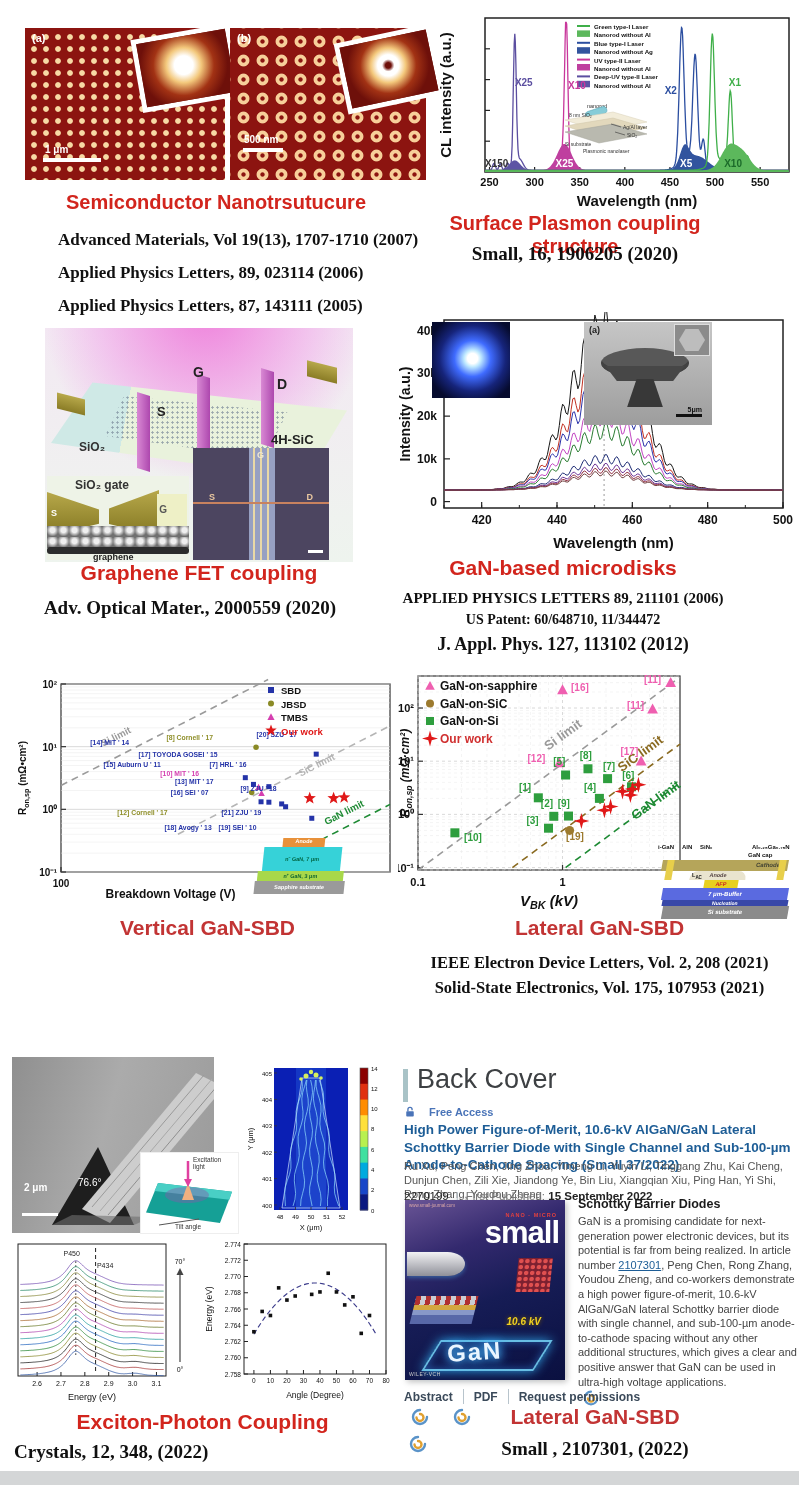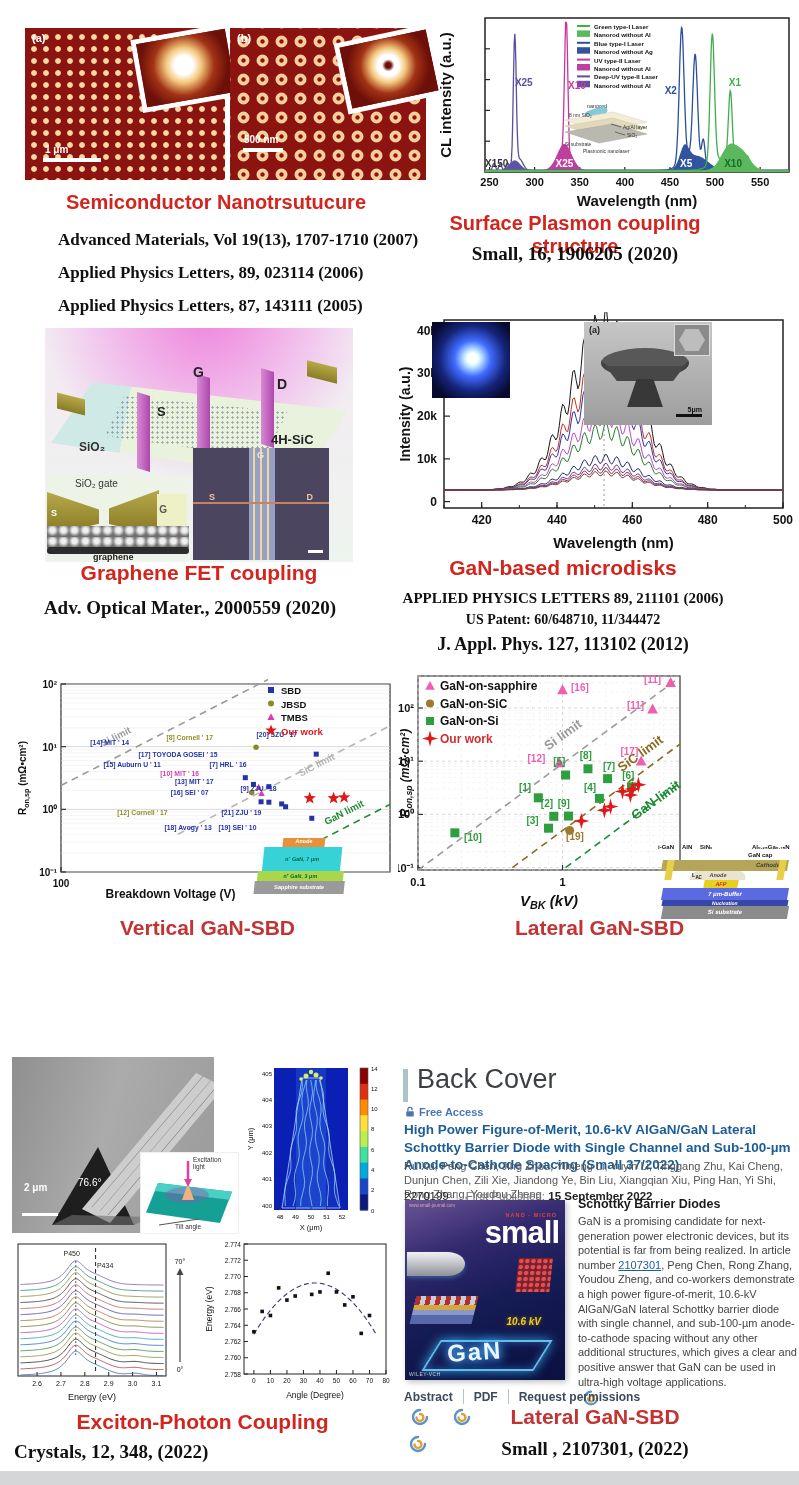--- a/index.html
+++ b/index.html
@@ -54,21 +54,21 @@
   #semridge{left:12px;top:1057px;width:202px;height:176px;background:linear-gradient(105deg,#8f8f8f,#ababab 45%,#9a9a9a);}
   #tilt{left:140px;top:1152px;width:97px;height:80px;background:#fff;border:1px solid #eee;}
   #tslab{position:absolute;left:5px;top:30px;width:86px;height:40px;background:#15a096;clip-path:polygon(14% 0,100% 22%,86% 100%,0 74%);}
   #tslabtop{position:absolute;left:5px;top:30px;width:86px;height:40px;background:#49cfc5;clip-path:polygon(14% 0,100% 22%,97% 42%,10% 20%);}
   #tellipse{position:absolute;left:24px;top:34px;width:44px;height:16px;background:rgba(130,90,170,.45);border-radius:50%;}
   #ttri{position:absolute;left:41px;top:30px;width:12px;height:17px;background:#f0b080;clip-path:polygon(50% 0,100% 100%,0 100%);}
   .tlab{position:absolute;font-size:6.5px;color:#333;line-height:7px;}
   
   #tealbar{left:403px;top:1069px;width:5px;height:33px;background:#a9c3c7;}
   #bcHead{left:417px;top:1064px;font-size:27px;color:#3d4043;}
-  #freeA{left:405px;top:1106px;font-size:11px;font-weight:bold;color:#4a74b8;display:flex;gap:4px;align-items:center;}
+  #freeA{left:405px;top:1106px;font-size:11px;font-weight:bold;color:#4a74b8;display:flex;gap:14px;align-items:center;}
   #bcTitle{left:404px;top:1121px;width:392px;font-size:13.5px;line-height:17.5px;font-weight:bold;color:#1d5d96;}
   #bcAuth{left:404px;top:1159px;width:392px;font-size:11px;line-height:14px;color:#555;}
   #bcPub{left:404px;top:1190px;font-size:11.5px;color:#222;}
   #bcPub .sep{color:#b9c4cc;padding:0 7px;}
   #bcPub .fp{color:#777;}
   #cover{left:405px;top:1200px;width:160px;height:180px;background:linear-gradient(160deg,#6a5596 0%,#33296e 28%,#161c55 55%,#0a1040 100%);box-shadow:2px 2px 6px rgba(0,0,0,.25);}
   #cover .site{position:absolute;left:4px;top:3px;font-size:4.5px;color:#d9a7a7;}
   #cover .tag{position:absolute;right:8px;top:12px;font-size:5.5px;font-weight:bold;color:#e04040;letter-spacing:1px;}
   #cover .logo{position:absolute;right:6px;top:15px;font-size:31px;font-weight:bold;color:#fff;letter-spacing:-1px;}
   #ctrain{position:absolute;left:2px;top:52px;width:58px;height:24px;background:linear-gradient(#f2f2f4,#8f9099);border-radius:0 60% 60% 0/0 100% 100% 0;box-shadow:0 2px 4px rgba(80,200,255,.35);}
@@ -196,21 +196,21 @@
     <div class="gpad" style="left:262px;top:36px;width:30px;height:16px"></div>
     <div class="gbar" style="left:92px;top:66px"></div>
     <div class="gbar" style="left:152px;top:48px;height:86px"></div>
     <div class="gbar" style="left:216px;top:42px"></div>
     <span class="glab" style="left:112px;top:76px;font-size:13px">S</span>
     <span class="glab" style="left:148px;top:36px;font-size:14px" able="false">G</span>
     <span class="glab" style="left:232px;top:48px;font-size:14px">D</span>
     <span class="glab" style="left:34px;top:112px;font-size:12px;color:#333">SiO₂</span>
     <span class="glab" style="left:226px;top:104px;font-size:13px">4H-SiC</span>
     <div id="gi1">
-      <span class="glab" style="left:28px;top:2px;font-size:10px;font-weight:normal;color:#333">SiO₂ gate</span>
+      <span class="glab" style="left:28px;top:2px;font-size:12px;font-weight:bold;color:#333">SiO₂ gate</span>
       <div class="gi1gold" style="left:0;top:16px;width:52px;height:44px;clip-path:polygon(0 0,100% 40%,100% 72%,0 100%)"></div>
       <div class="gi1gold" style="left:62px;top:14px;width:50px;height:46px;clip-path:polygon(100% 0,0 40%,0 74%,100% 100%)"></div>
       <div style="position:absolute;right:2px;top:18px;width:30px;height:38px;background:#eef0c6"></div>
       <span class="glab" style="left:4px;top:32px;font-size:9px;color:#fff">S</span>
       <span class="glab" style="right:22px;top:28px;font-size:10px;color:#555">G</span>
       <div id="gi1spheres"></div>
       <div id="gi1base"></div>
       <span class="glab" style="left:46px;bottom:-2px;font-size:9px;color:#222">graphene</span>
     </div>
     <div id="gi2">
@@ -514,20 +514,24 @@
     <div class="ll" style="top:27px;left:34px;width:56px;height:9px;background:#e9e4cf;border-radius:8px 8px 0 0;font-size:5.5px;color:#544;line-height:9px">Anode</div>
     <span class="li" style="left:36px;top:28px;font-size:5.5px"><span>L</span><sub style="font-size:4.5px">AC</sub></span>
     <div class="ll" style="top:36px;left:48px;width:34px;height:8px;background:#e8d020;font-size:5.5px;color:#c22;line-height:8px">AFP</div>
     <div class="ll" style="top:44px;height:12px;background:#5a6ae0;font-size:6px;line-height:12px">7 μm-Buffer</div>
     <div class="ll" style="top:56px;height:6px;background:#3848a8;font-size:5px;line-height:6px">Nucleation</div>
     <div class="ll" style="top:62px;height:13px;background:#8b8b8b;font-size:6px;line-height:13px">Si substrate</div>
     <div style="position:absolute;left:10px;top:16px;width:7px;height:20px;background:#e8cf4a;transform:skewX(-10deg)"></div>
     <div style="position:absolute;right:14px;top:16px;width:7px;height:20px;background:#e8cf4a;transform:skewX(-10deg)"></div>
   </div>
   <div class="capR" style="left:400px;top:916px;width:399px;font-size:21px;color:#c23434">Lateral GaN-SBD</div>
+  <div class="refS" style="left:400px;top:950px;width:399px;font-size:16.5px;line-height:25px;text-align:center">
+    <div>IEEE Electron Device Letters, Vol. 2, 208 (2021)</div>
+    <div>Solid-State Electronics, Vol. 175, 107953 (2021)</div>
+  </div>
 
   <div id="semridge" class="abs">
     <svg width="202" height="176">
       <polygon points="40,168 86,90 122,168" fill="#1e1e1e"></polygon>
       <polygon points="70,152 184,16 212,30 98,166" fill="#cdcdcd"></polygon>
       <line x1="80" y1="150" x2="192" y2="18" stroke="#9a9a9a" stroke-width="1"></line>
       <line x1="88" y1="154" x2="200" y2="22" stroke="#a8a8a8" stroke-width="1"></line>
       <line x1="96" y1="158" x2="206" y2="28" stroke="#8f8f8f" stroke-width="1"></line>
       <polygon points="40,168 122,168 140,160 60,158" fill="#6f6f6f" opacity="0.6"></polygon>
     </svg>

